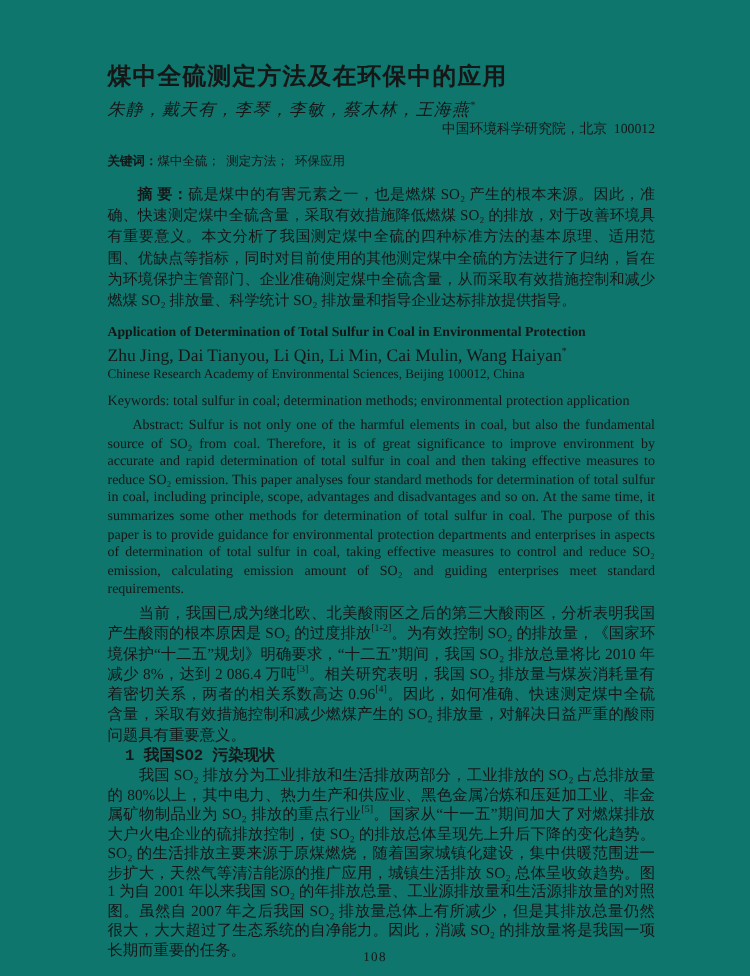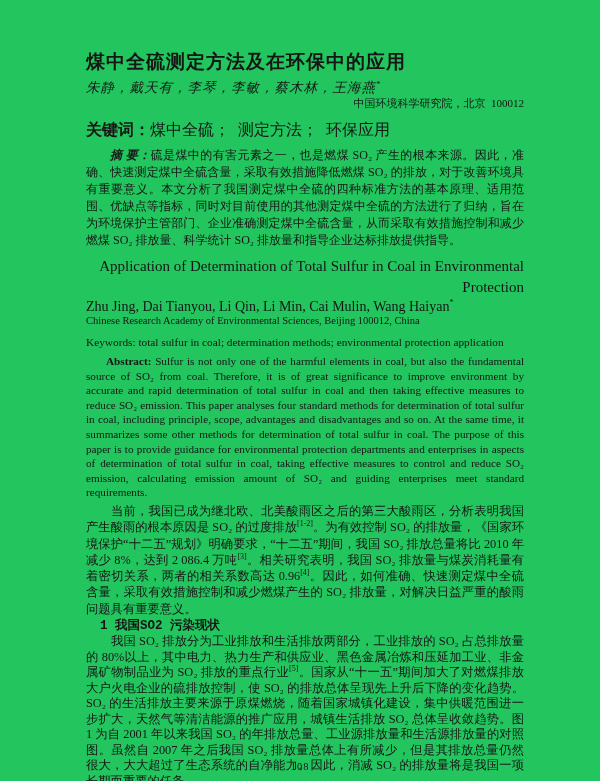--- a/index.html
+++ b/index.html
@@ -1,20 +1,20 @@
 <!DOCTYPE html>
 <html><head>
 <meta charset="utf-8">
 <style>
   html, body { margin: 0; padding: 0; }
   .page {
     position: relative;
     width: 600px;
     height: 781px;
-    background: #22c55e;
+    background: #0f766e;
     color: #161616;
     font-family: "Liberation Serif", "DejaVu Serif", serif;
     overflow: hidden;
     box-sizing: border-box;
   }
   .content {
     position: absolute;
     left: 86px;
     top: 50px;
     width: 438px;
@@ -34,38 +34,37 @@
     letter-spacing: 1px;
   }
   .zh-affil {
     margin-top: 1px;
     font-size: 11px;
     line-height: 13px;
     text-align: right;
   }
   .zh-keywords {
     margin-top: 13px;
-    font-size: 16px;
+    font-size: 10px;
     line-height: 14px;
   }
   .zh-keywords .label { font-weight: bold; }
   .zh-abstract {
     margin: 10px 0 0 0;
     font-size: 12px;
     line-height: 17px;
     text-align: justify;
     text-indent: 24px;
   }
-  .zh-abstract .label { font-weight: bold; font-style: italic; }
+  .zh-abstract .label { font-weight: bold; }
   .en-title {
     margin: 7px 0 0 0;
-    font-size: 15px;
+    font-size: 11px;
     line-height: 21px;
-    font-weight: normal;
-    text-align: right;
+    font-weight: bold;
   }
   .en-authors {
     margin-top: 0;
     font-size: 14px;
     line-height: 17px;
   }
   .en-affil {
     font-size: 10.5px;
     line-height: 12px;
   }
@@ -74,21 +73,21 @@
     font-size: 11.3px;
     line-height: 14px;
   }
   .en-abstract {
     margin: 5px 0 0 0;
     font-size: 11.2px;
     line-height: 14.6px;
     text-align: justify;
     text-indent: 20px;
   }
-  .en-abstract .label { font-weight: bold; margin-top: 28px; }
+  .en-abstract .label { font-weight: normal; margin-top: 28px; }
   .zh-para {
     margin: 0;
     font-size: 12.3px;
     text-align: justify;
     text-indent: 25px;
   }
   .zh-para.p1 { margin-top: 3px; line-height: 16.3px; }
   .zh-para.p2 { line-height: 15.5px; }
   .section-heading {
     margin: 1px 0 0 14px;

